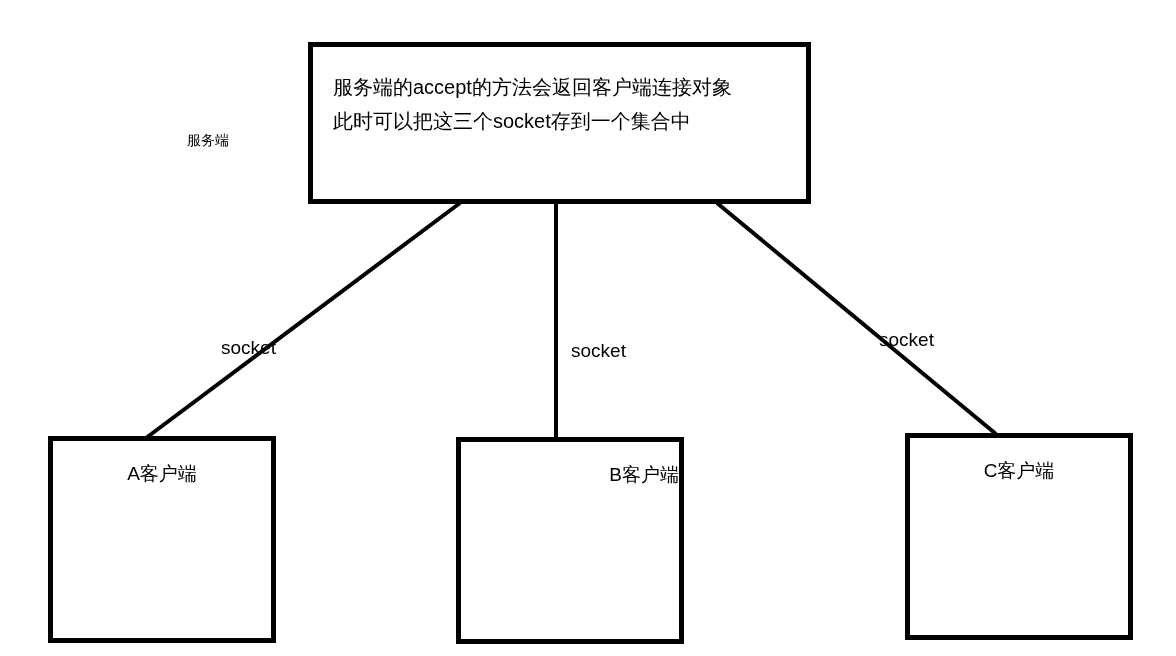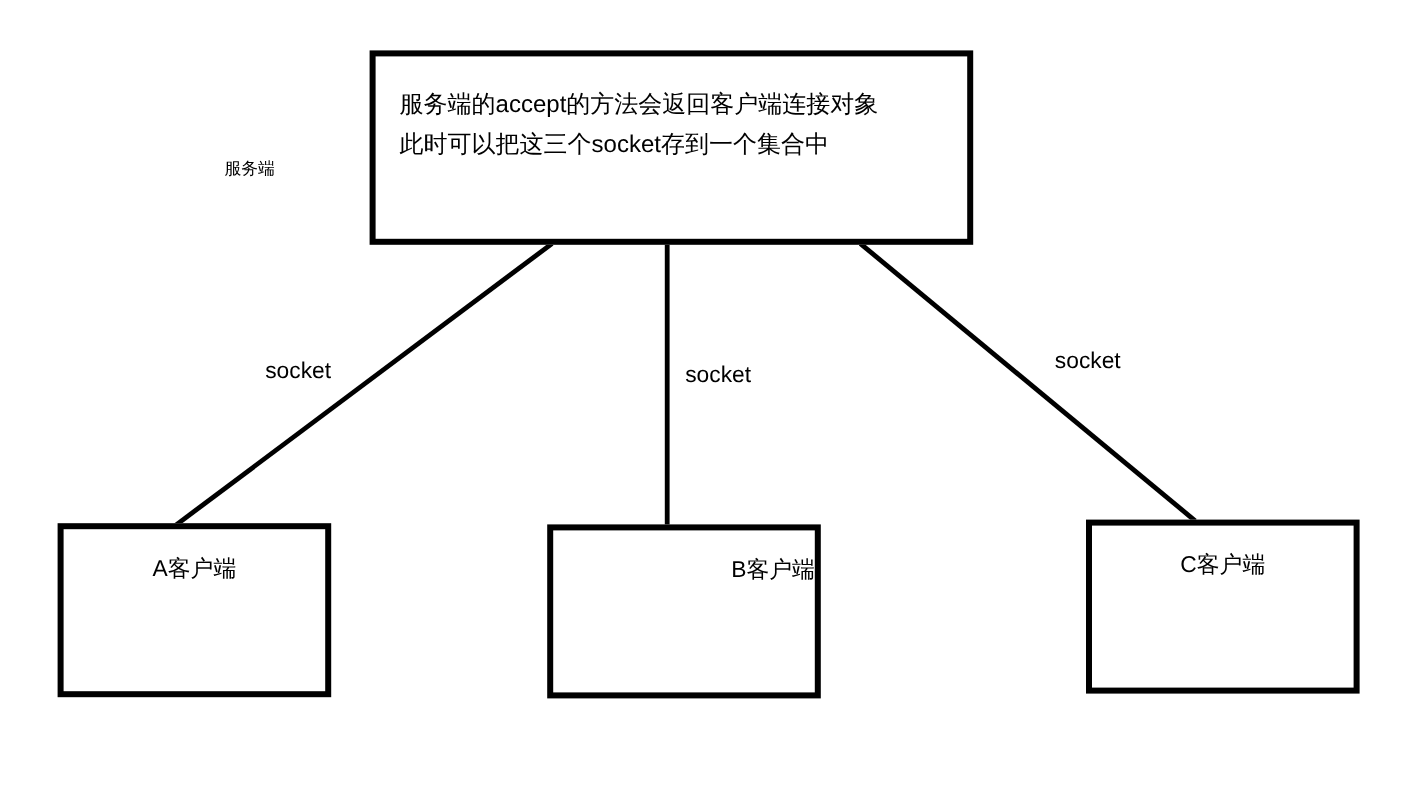--- a/index.html
+++ b/index.html
@@ -37,33 +37,34 @@
   }
   .server-label {
     position: absolute;
     left: 187px; top: 103px;
     font-size: 14px;
     z-index: 2;
     white-space: nowrap;
     margin-top: 29px;
   }
   .client-box {
-    width: 228px; height: 145px;
+    width: 228px; height: 207px;
     text-align: center;
     padding-top: 20px;
     font-size: 19px;
   }
   .client-a { left: 48px;  top: 436px; }
   .client-b { left: 456px; top: 437px; text-align: right; }
   .client-c { left: 905px; top: 433px; }
   .socket-label {
     position: absolute;
     font-size: 19px;
     z-index: 2;
     white-space: nowrap;
+    margin-top: 38px;
   }
   .socket-a { left: 221px; top: 299px; }
   .socket-b { left: 571px; top: 302px; }
   .socket-c { left: 879px; top: 291px; }
 </style>
 </head>
 <body>
 
 <div class="canvas">
 

